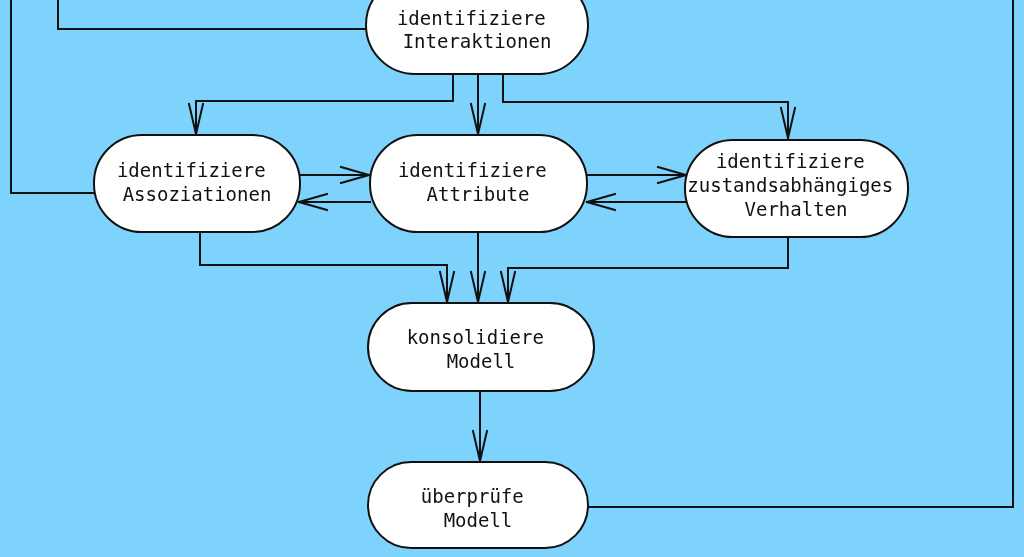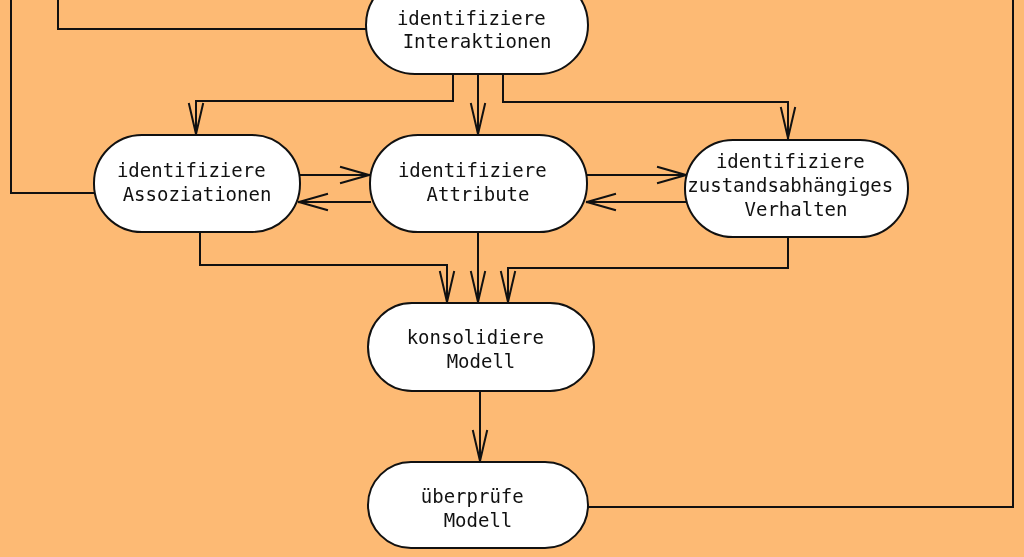--- a/index.html
+++ b/index.html
@@ -4,21 +4,21 @@
 <style>
   html, body {
     margin: 0;
     padding: 0;
     background: #ffffff;
   }
   .canvas {
     position: relative;
     width: 1024px;
     height: 557px;
-    background: #fdba74;
+    background: #7dd3fc;
     overflow: hidden;
   }
   svg { display: block; }
   .edge {
     fill: none;
     stroke: #111111;
     stroke-width: 2;
     stroke-linecap: square;
     stroke-linejoin: miter;
   }

